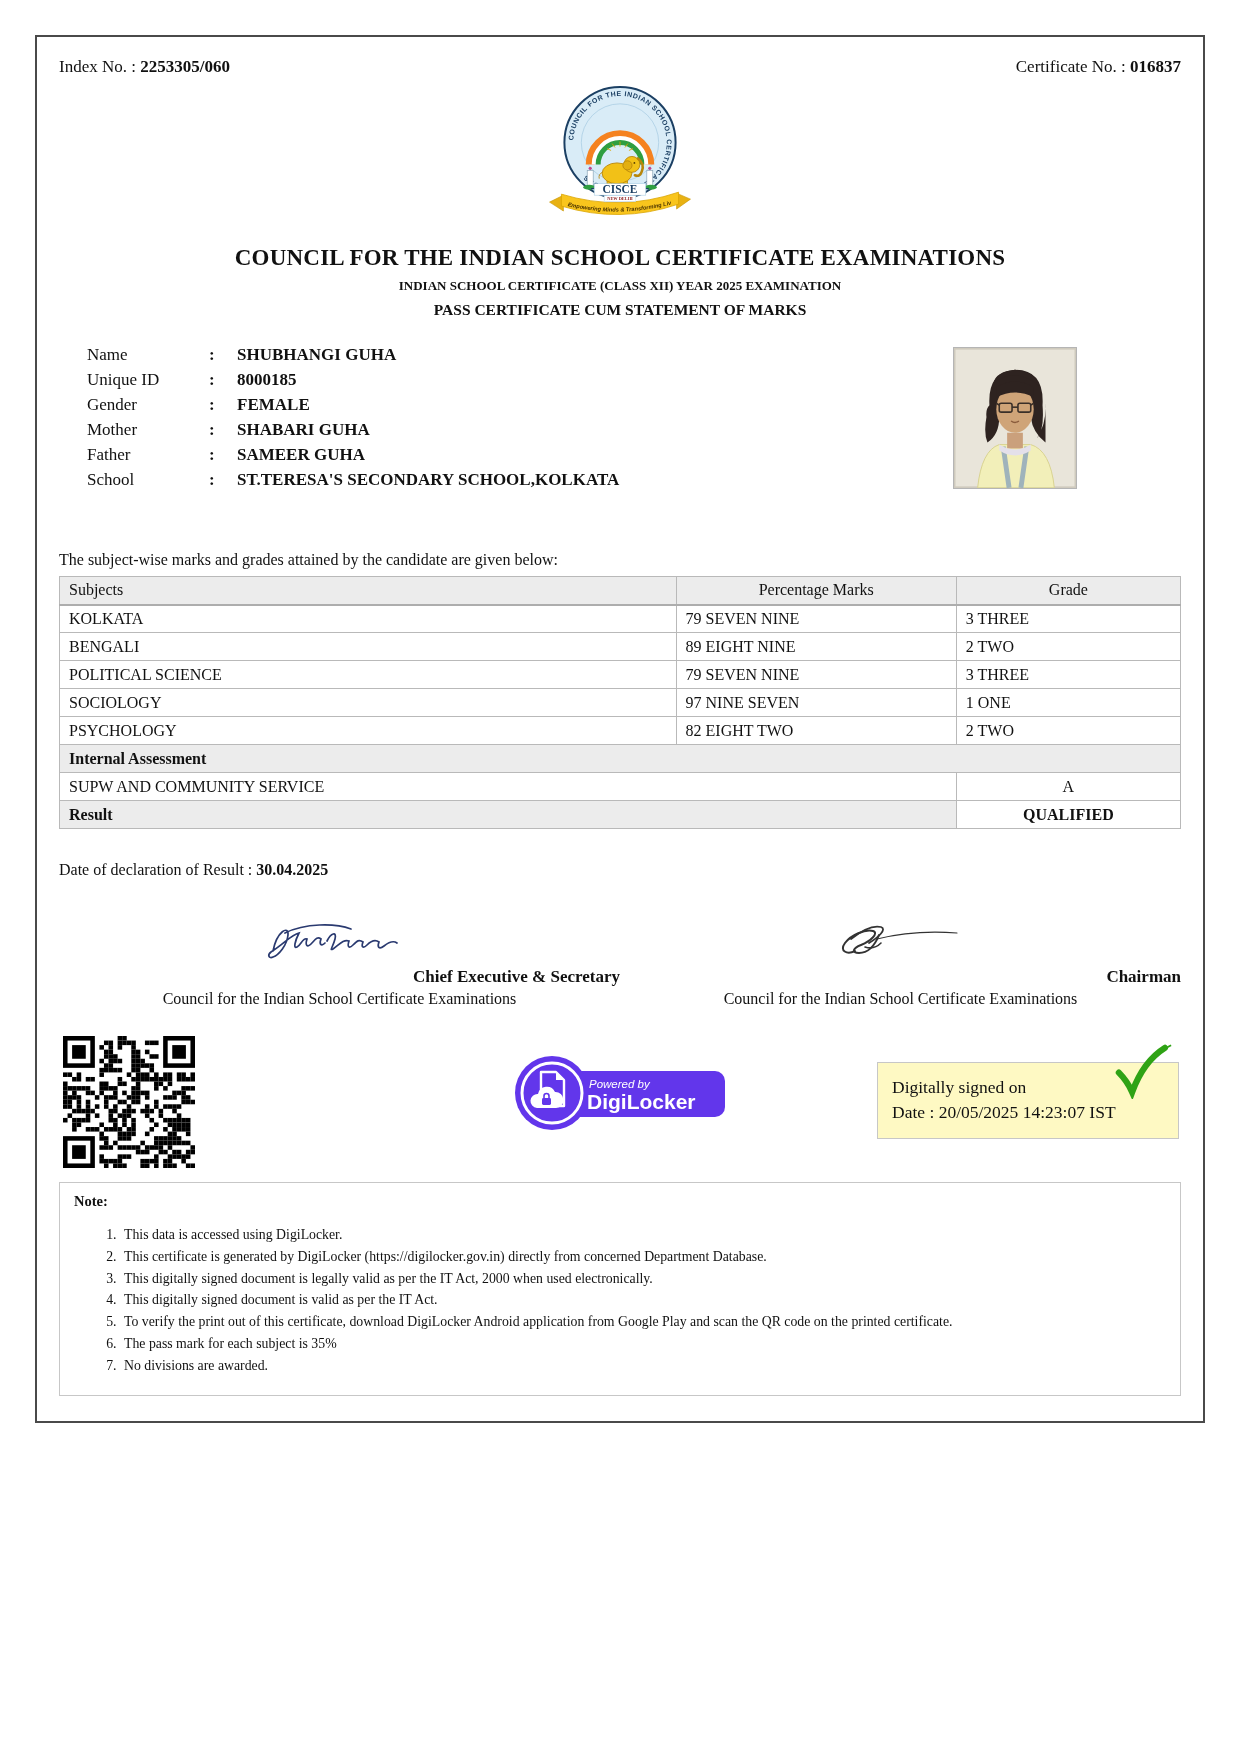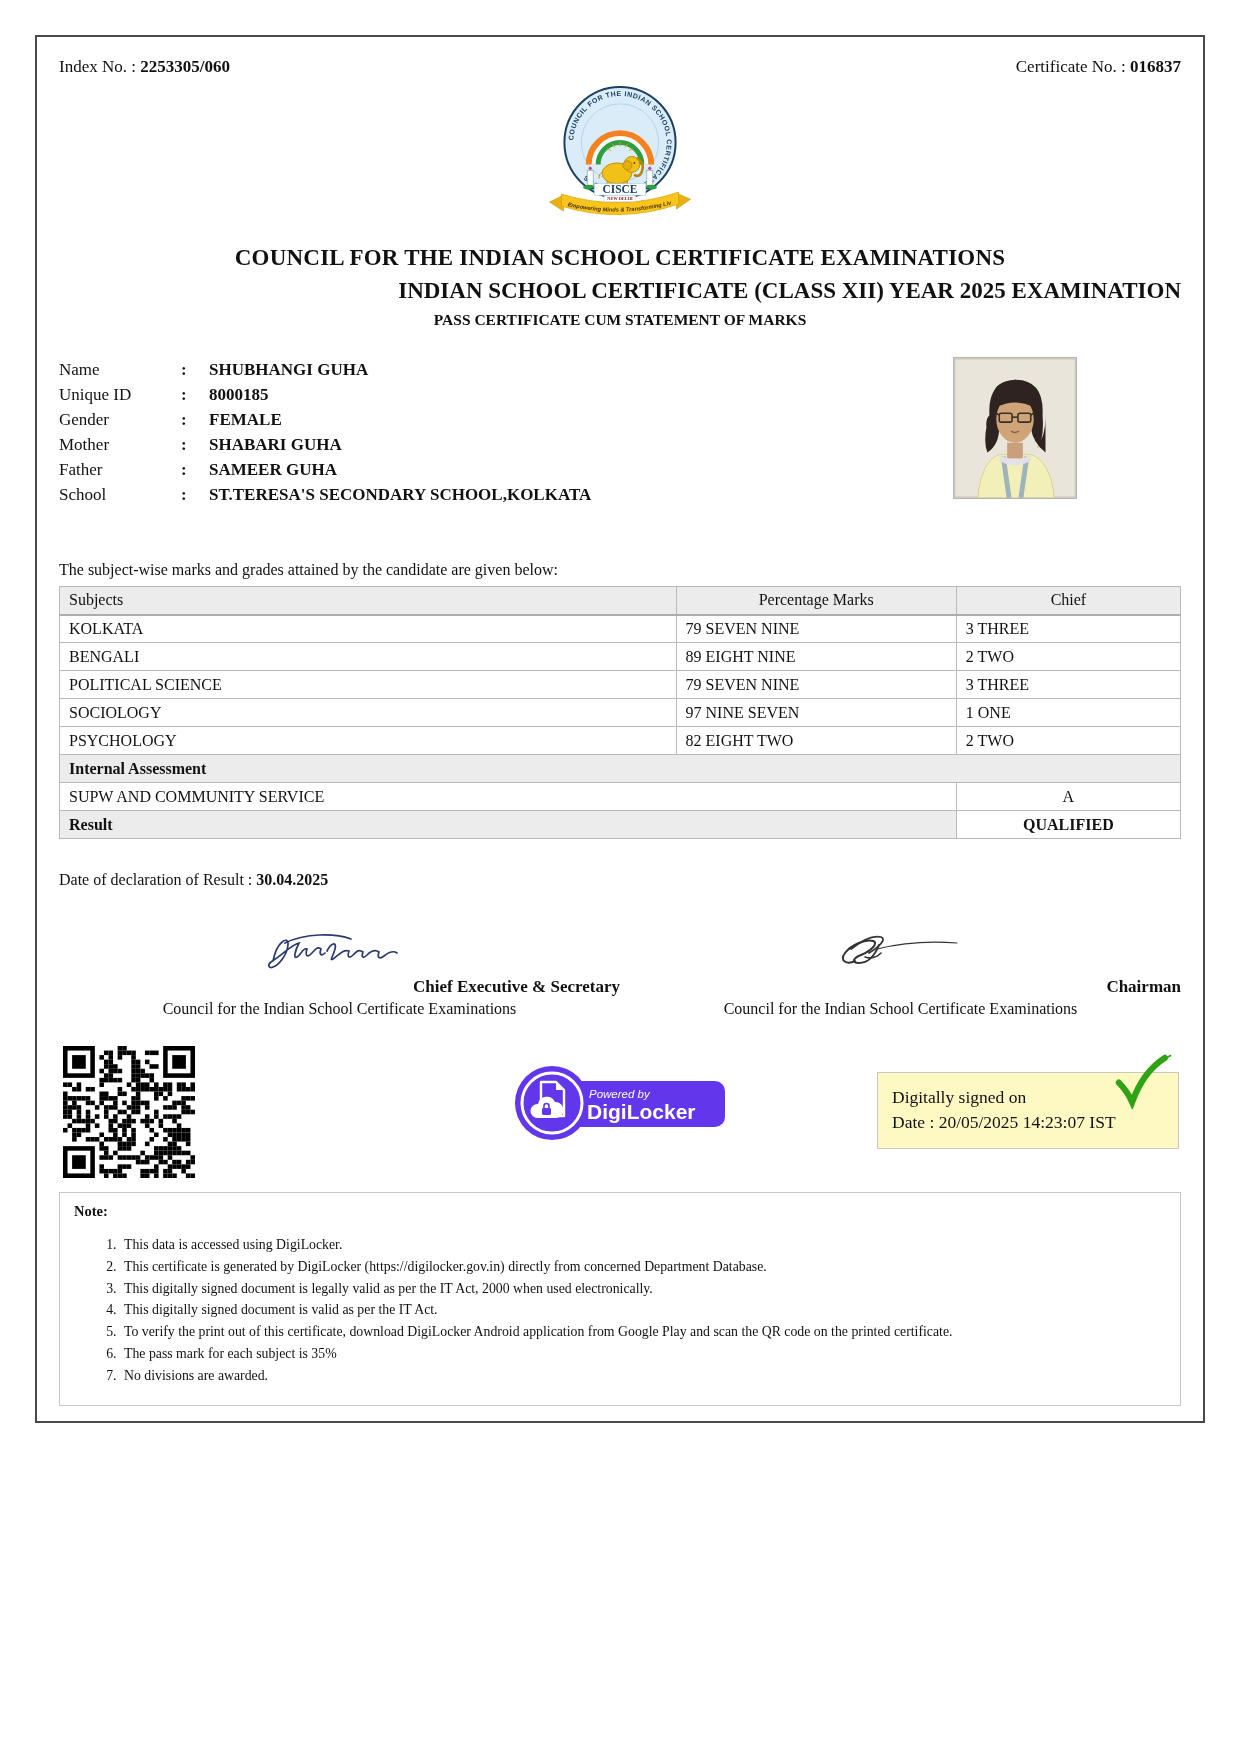--- a/index.html
+++ b/index.html
@@ -11,27 +11,27 @@
   
   .top-row { display:flex; justify-content:space-between; font-size:17px; }
   .top-row b { font-weight:bold; }
 
   
   .seal-wrap { text-align:center; margin-top:4px; }
   .seal-wrap svg { width:196px; height:136px; }
 
   
   .title-main { text-align:center; font-size:23px; font-weight:bold; margin-top:24px; letter-spacing:.2px; }
-  .title-exam { text-align:right; font-size:23px; font-weight:bold; margin-top:7px; }
+  .title-exam { text-align:center; font-size:13px; font-weight:bold; margin-top:7px; }
   .title-doc  { text-align:center; font-size:15.5px; font-weight:bold; margin-top:7px; }
 
   
   .details-zone { display:flex; margin-top:26px; }
   .details-grid { flex:1; }
-  .detail-row { display:flex; height:25px; align-items:flex-end; font-size:17px; }
+  .detail-row { display:flex; height:25px; align-items:flex-start; font-size:17px;margin-left:28px; }
   .detail-label { width:122px; }
   .detail-sep { width:28px; font-weight:bold; }
   .detail-value { font-weight:bold; }
   .photo-box { width:124px; height:142px; border:1px solid #b5b5b5; margin-right:104px; margin-top:2px; background:#e9e6dd; }
   .photo-box svg { width:100%; height:100%; display:block; }
 
   
   .intro-line { font-size:16px; margin-top:56px; }
   table.marks { width:100%; border-collapse:collapse; table-layout:fixed; margin-top:7px; font-size:16px;border-radius:30px; }
   table.marks td { border:1px solid #b9b9b9; padding:3px 9px; height:28px; vertical-align:middle; }
@@ -214,21 +214,21 @@
         </svg>
       </div>
     </div>
 
     <div class="intro-line">The subject-wise marks and grades attained by the candidate are given below:</div>
     <table class="marks">
       <tbody>
         <tr class="head">
           <td class="col-subj">Subjects</td>
           <td class="col-pct cell-center">Percentage Marks</td>
-          <td class="col-grd cell-center">Chief</td>
+          <td class="col-grd cell-center">Grade</td>
         </tr>
         <tr>
           <td>KOLKATA</td>
           <td>79 SEVEN NINE</td>
           <td>3 THREE</td>
         </tr>
         <tr>
           <td>BENGALI</td>
           <td>89 EIGHT NINE</td>
           <td>2 TWO</td>

